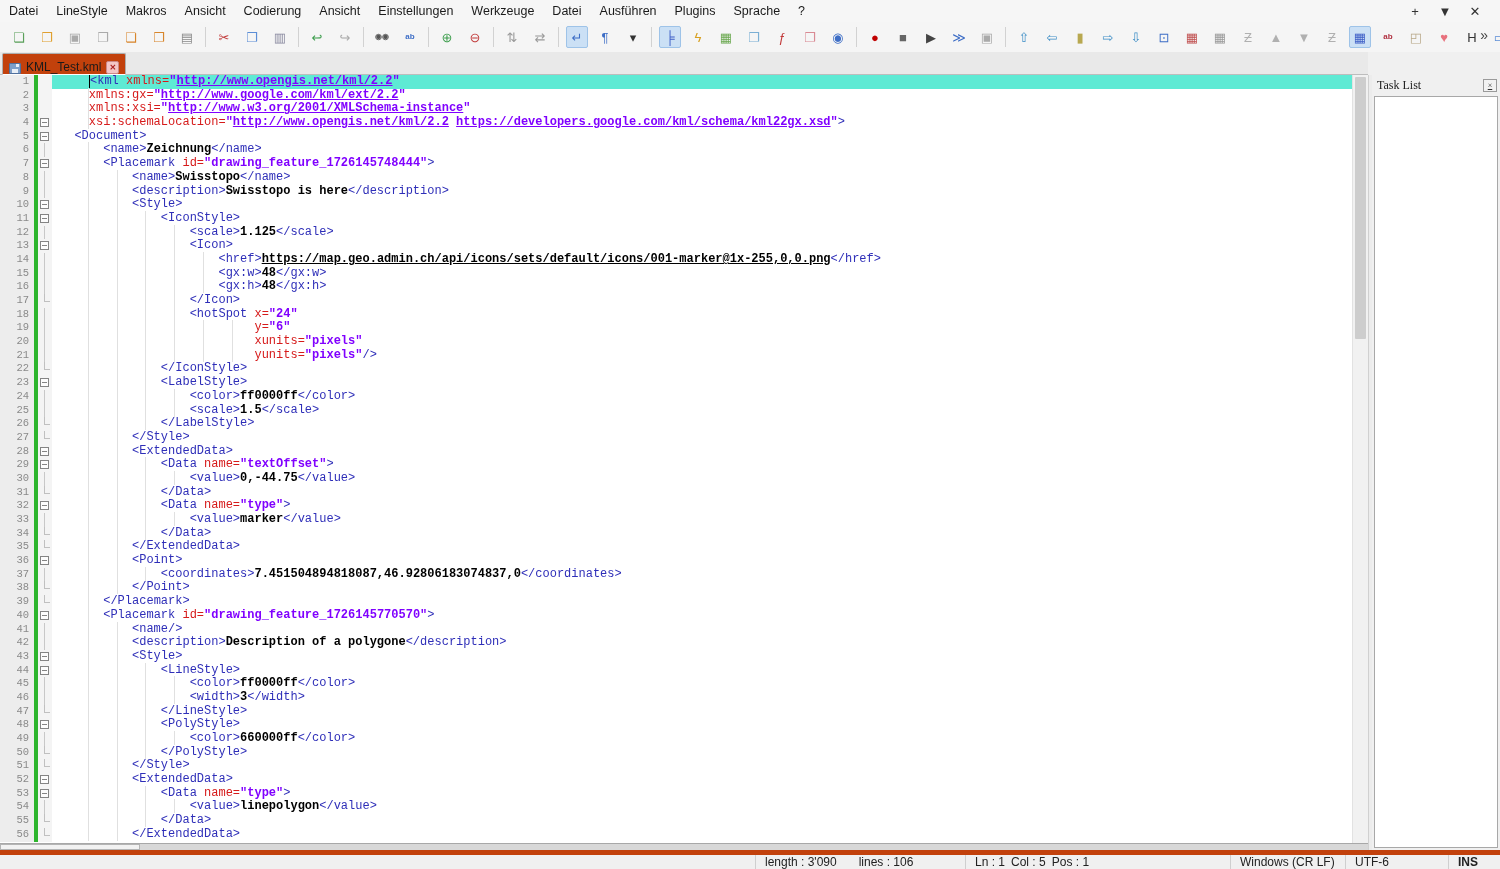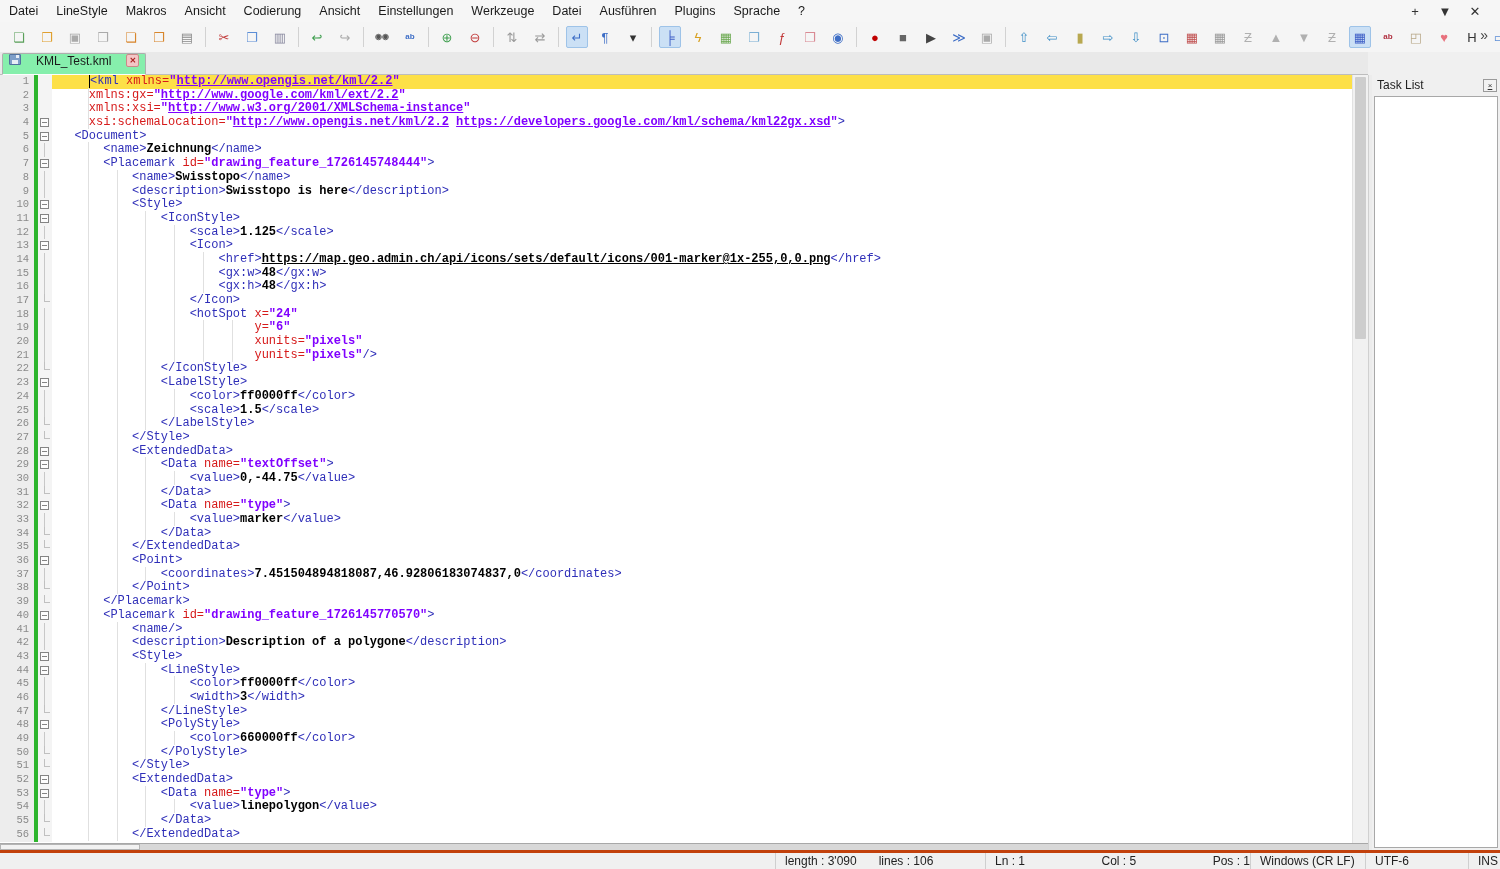--- a/index.html
+++ b/index.html
@@ -17,22 +17,22 @@
   
   .toolbar { height:30px; background:#f5f5f5; display:flex; align-items:center; padding-left:5px; position:relative; }
   .ic { width:22px; height:22px; display:flex; align-items:center; justify-content:center;
         font-size:13px; margin:0 3px; border-radius:2px; line-height:1; }
   .ic.small-glyph { font-size:8px; letter-spacing:0; font-weight:bold; }
   .ic.a { background:#cbe0f5; border:1px solid #9ec3e8; }
   .tb-sep { width:1px; height:20px; background:#d2d2d2; margin:0 4px; }
   .tb-overflow { position:absolute; right:12px; top:5px; font-size:14px; color:#444; }
   
   .tabbar { height:23px; background:#e9e9e9; display:flex; align-items:flex-end; border-bottom:1px solid #bdbdbd; width:1368px; }
-  .tab { height:22px; background:#86efac; border:1px solid #aeaeae; border-bottom:1px solid #fdfdfd;
-         margin-left:2px; margin-bottom:-1px; display:flex; align-items:flex-start; gap:15px; padding:0 6px;
+  .tab { height:22px; background:#c2410c; border:1px solid #aeaeae; border-bottom:1px solid #fdfdfd;
+         margin-left:2px; margin-bottom:-1px; display:flex; align-items:flex-end; gap:5px; padding:0 6px;
          font-size:12px; position:relative; z-index:2; border-radius:2px 2px 0 0; }
   .floppy { width:12px; height:11px; background:#7d9ec8; border:1px solid #51719e; position:relative; border-radius:1px; }
   .floppy::after { content:""; position:absolute; left:2px; bottom:0; width:6px; height:4px; background:#e8eef6; }
   .floppy::before { content:""; position:absolute; right:1px; top:0; width:3px; height:3px; background:#e8eef6; }
   .tab-close { width:13px; height:13px; display:flex; align-items:center; justify-content:center;
                background:#f3c6c6; border:1px solid #cc8888; border-radius:2px; color:#aa2222;
                font-size:8px; font-weight:bold; }
   
   .main { display:flex; height:775px; }
   .left-col { width:1368px; display:flex; flex-direction:column; }
@@ -43,53 +43,53 @@
   .num { width:34px; text-align:right; padding-right:5px; background:#ededed; color:#8a8a8a;
          font-size:10.5px; line-height:13.7px; }
   .chg { width:4px; background:#2db52d; }
   .fold { width:14px; background:#f4f4f4; position:relative; }
   .fb { width:9px; height:9px; border:1px solid #848484; background:#fcfcfc; position:absolute; left:2px; top:2px; }
   .fb::after { content:""; position:absolute; left:1px; right:1px; top:3px; height:1px; background:#848484; }
   .fe-v { position:absolute; left:6px; top:0; width:1px; height:7px; background:#c0c0c0; }
   .fe-h { position:absolute; left:6px; top:7px; width:6px; height:1px; background:#c0c0c0; }
   .fl   { position:absolute; left:6px; top:0; bottom:0; width:1px; background:#c8c8c8; }
   .txt { flex:1; padding-left:8px; }
-  .cl .txt { background:#fde047;padding-left:38px; }
+  .cl .txt { background:#5eead4;padding-left:38px; }
   .caret { border-left:1px solid #000; margin-left:-1px; }
   .t { color:#2e2eb8; }
   .a { color:#d61a1a; }
   .v { color:#8000ff; font-weight:bold; }
   .u { color:#8000ff; font-weight:bold; text-decoration:underline; }
   .b { color:#000; font-weight:bold; }
   .ub{ color:#000; font-weight:bold; text-decoration:underline; }
   .p { color:#000; }
   .i { background:repeating-linear-gradient(to right, transparent 0 27.8px, #e0e0e0 27.8px 28.8px); }
   
   .vscroll { width:16px; background:#f1f1f1; border-left:1px solid #e2e2e2; position:relative; }
   .vthumb { position:absolute; top:2px; left:2px; right:2px; height:262px; background:#cdcdcd; border-radius:1px; }
   .hscroll { height:7px; background:#d8d8d8; position:relative; border-top:1px solid #a8a8a8; }
   .hthumb { position:absolute; left:0; top:0; bottom:0; width:140px; background:#f2f2f2; border:1px solid #b4b4b4; }
   
   .splitter { width:4px; background:#ececec; border-left:1px solid #d0d0d0; }
-  .panel { width:128px; background:#f0f0f0; display:flex; flex-direction:column; }
+  .panel { width:128px; background:#f0f0f0; display:flex; flex-direction:column;font-family:Liberation Serif, serif; }
   .panel-titlebar { height:20px; display:flex; align-items:center; padding:0 3px 0 5px; font-size:12px; color:#222; }
   .panel-close { margin-left:auto; width:14px; height:13px; background:#f2f2f2; border:1px solid #9a9a9a;
                  display:flex; align-items:center; justify-content:center; font-size:8px; color:#333;
                  text-decoration:underline; }
   .panel-body { flex:1; margin:1px 2px 2px 2px; background:#ffffff; border:1px solid #a8a8a8; }
   
-  .statusbar { height:19px; background:#f0f0f0; border-top:3px solid #c2410c; display:flex; align-items:center;
+  .statusbar { height:19px; background:#f0f0f0; border-top:5px solid #c2410c; display:flex; align-items:center;
                font-size:12px; color:#222; }
   .sb-sec { height:100%; display:flex; align-items:center; padding-left:9px; border-left:1px solid #cfcfcf; }
   .sb-spacer { flex:1; border-left:none; }
   .sb-doc { width:210px; gap:22px; }
-  .sb-cur { width:265px; gap:20px;justify-content:space-between; }
+  .sb-cur { width:265px; gap:6px; }
   .sb-eol { width:115px; }
   .sb-enc { width:103px; }
-  .sb-ins { width:32px; }
+  .sb-ins { width:52px;font-weight:bold; }
 </style>
 </head>
 <body>
 
 <div class="menubar">
   <div id="menu-items" style="display:flex;justify-content:space-between;">
       <div class="menu-item">Datei</div>
       <div class="menu-item">LineStyle</div>
       <div class="menu-item">Makros</div>
       <div class="menu-item">Ansicht</div>

